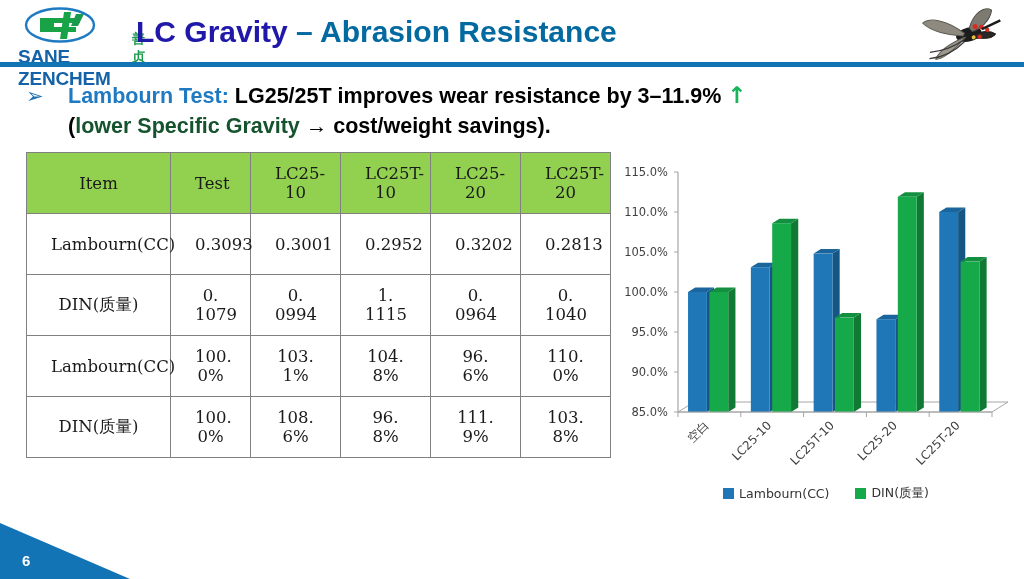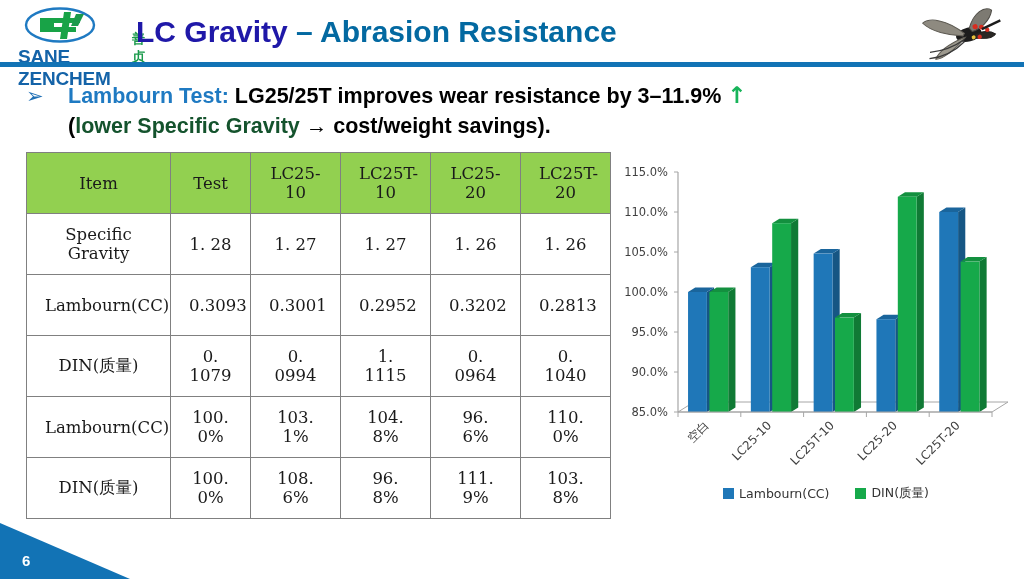--- a/index.html
+++ b/index.html
@@ -104,21 +104,21 @@
     left: 26px; top: 152px;
     width: 584px;
     border-collapse: collapse;
     table-layout: fixed;
   }
   #data-table td, #data-table th {
     border: 1px solid #808080;
     font-family: "DejaVu Serif", serif;
     font-size: 16.5px;
     color: #1a1a1a;
-    padding: 2px 18px;
+    padding: 2px 24px;
     text-align: center;
     font-weight: normal;
     vertical-align: middle;
   }
   #data-table thead th {
     background: #92d050;
     height: 56px;
   }
   .col-item { width: 144px; }
   .col-blank { width: 80px; }
@@ -240,31 +240,20 @@
     <tr>
       <th class="hdr-item">Item</th>
       <th class="hdr-blank">Test</th>
       <th>LC25-10</th>
       <th>LC25T-10</th>
       <th>LC25-20</th>
       <th>LC25T-20</th>
     </tr>
   </thead>
   <tbody>
-    <tr class="r-sg">
-      <td class="rowlabel">
-        <span>Specific</span><br>
-        <span>Gravity</span>
-      </td>
-      <td>1. 28</td>
-      <td>1. 27</td>
-      <td>1. 27</td>
-      <td>1. 26</td>
-      <td>1. 26</td>
-    </tr>
     <tr class="blue-row">
       <td class="rowlabel">Lambourn(CC)</td>
       <td class="bold-val">0.3093</td>
       <td class="bold-val">0.3001</td>
       <td class="bold-val">0.2952</td>
       <td class="bold-val">0.3202</td>
       <td class="bold-val">0.2813</td>
     </tr>
     <tr class="blue-row">
       <td class="rowlabel">DIN(质量)</td>

